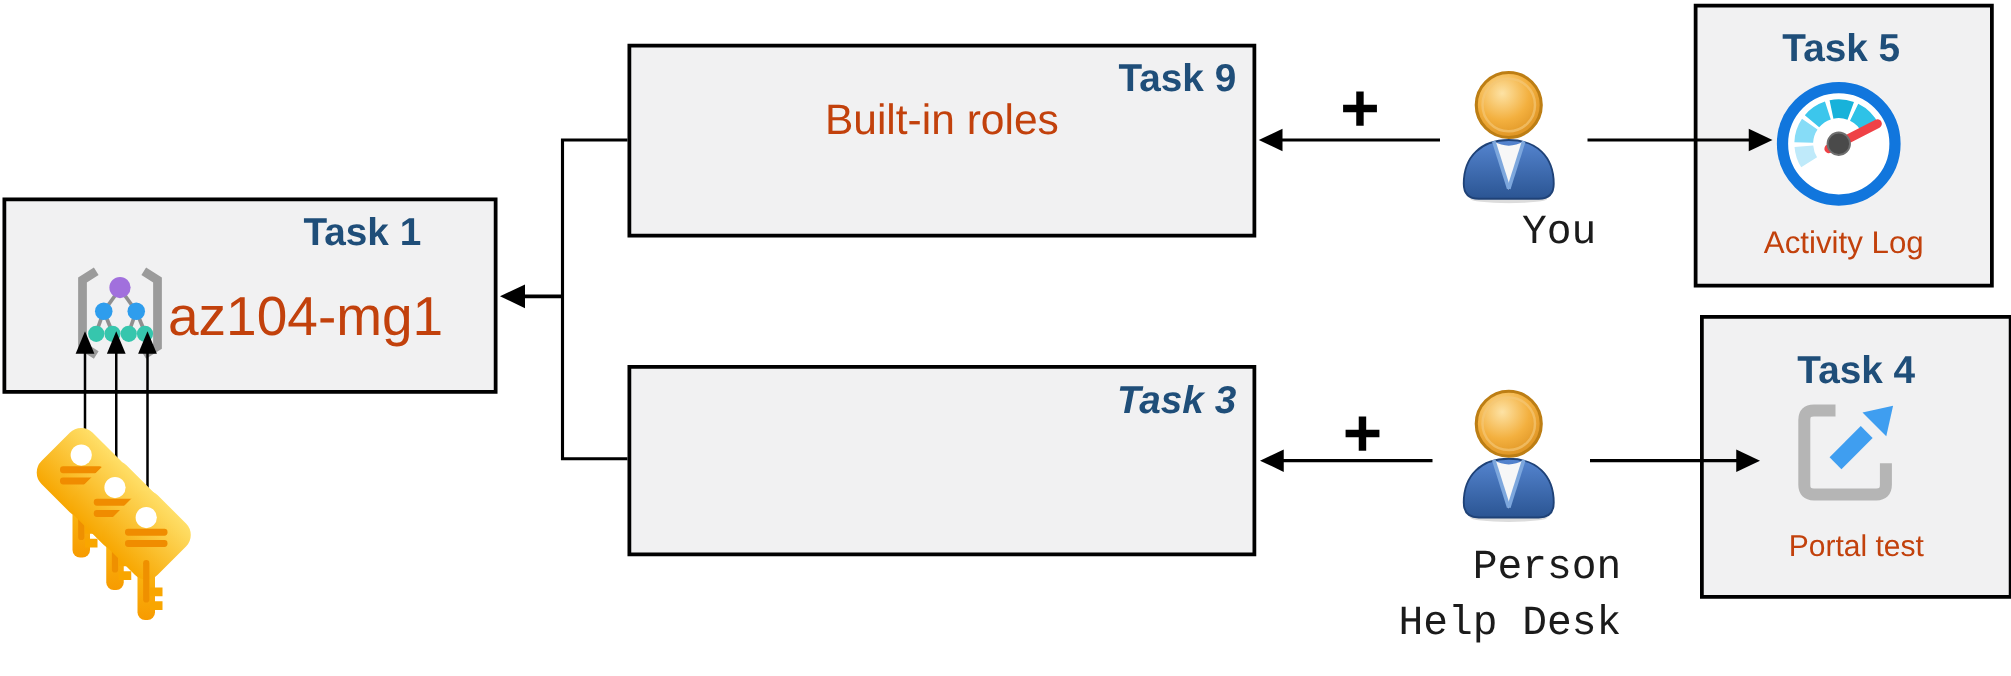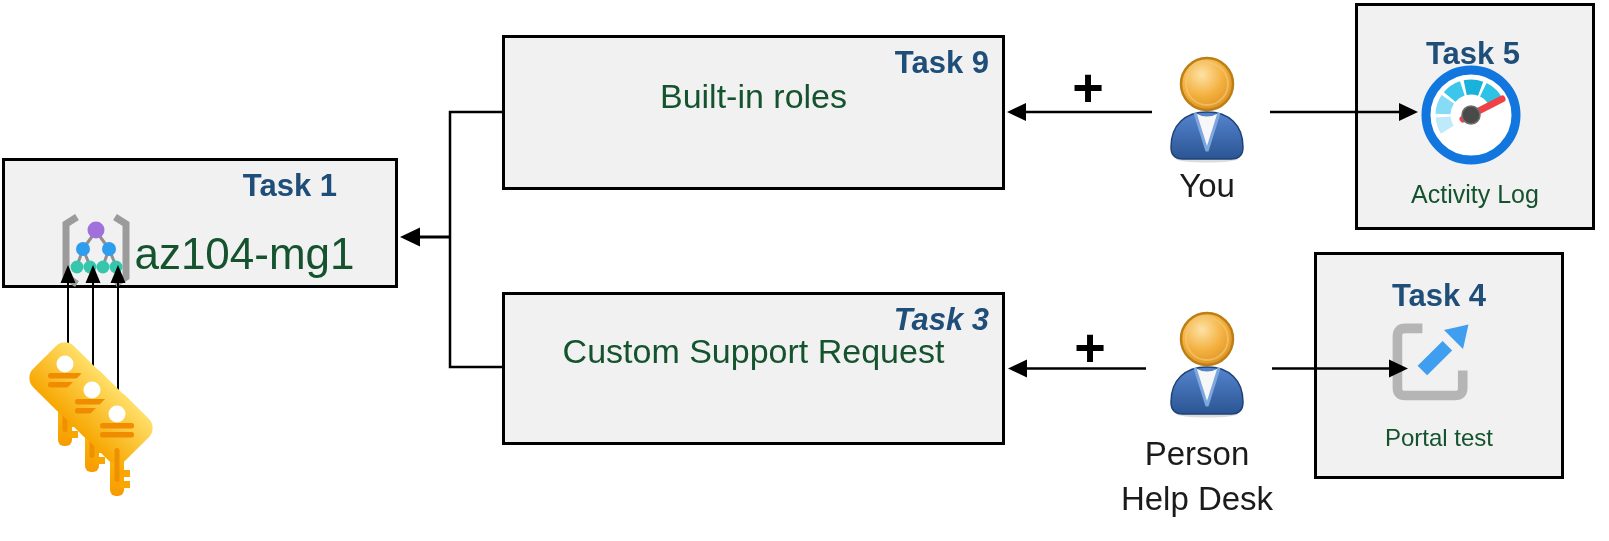--- a/index.html
+++ b/index.html
@@ -8,24 +8,24 @@
     font-family:"Liberation Sans",sans-serif;color:#1a1a1a;
   }
   .box{
     position:absolute;background:#f1f1f2;border:3px solid #000;box-sizing:border-box;z-index:1;
   }
   .badge{
     position:absolute;font-weight:700;font-size:31px;color:#1f4e79;white-space:nowrap;z-index:2;
   }
   .boxtext{
     position:absolute;left:0;right:0;text-align:center;font-size:34px;line-height:45px;
-    color:#14532d;z-index:2;white-space:nowrap;
+    color:#c2410c;z-index:2;white-space:nowrap;
   }
   .caption{
-    position:absolute;text-align:center;font-size:33px;line-height:45px;color:#1b1b1b;z-index:2;white-space:nowrap;
+    position:absolute;text-align:right;font-size:33px;line-height:45px;color:#1b1b1b;z-index:2;white-space:nowrap;font-family:Liberation Mono, monospace;
   }
   .plus{
     position:absolute;font-size:54px;font-weight:700;color:#000;line-height:60px;text-align:center;z-index:4;
   }
   .layer{position:absolute;left:0;top:0;z-index:5;pointer-events:none;}
   .sprite{position:absolute;z-index:6;}
   .inbox-icon{position:absolute;z-index:2;}
 </style>
 </head>
 <body>
@@ -57,21 +57,21 @@
         <rect x="3" y="53" width="10" height="7" fill="#f9a600"></rect>
         <rect x="-29" y="-29" width="58" height="58" rx="13" transform="rotate(45)" fill="url(#keyGrad)"></rect>
         <circle cx="0" cy="-14" r="8.5" fill="#ffffff"></circle>
         <rect x="-17" y="-5" width="34" height="5.5" rx="2.5" fill="#f08c00"></rect>
         <rect x="-17" y="4" width="34" height="5.5" rx="2.5" fill="#f08c00"></rect>
         <rect x="-2.5" y="20" width="5" height="34" rx="2.5" fill="#ef9000"></rect>
       </g>
     </defs>
   </svg>
 
-  <div class="box" style="left:2px;top:158px;width:396px;height:130px;">
+  <div class="box" style="left:2px;top:158px;width:396px;height:157px;">
     <span class="badge" style="top:7px;right:58px;">Task 1</span>
     <div class="boxtext" style="left:97px;right:8px;top:73px;font-size:44px;line-height:40px;">az104-mg1</div>
     <svg class="inbox-icon" style="left:51px;top:42px;" width="80" height="90" viewBox="0 0 80 90">
       <polyline points="21,14 10,21 10,74 21,81" fill="none" stroke="#9b9b9b" stroke-width="7"></polyline>
       <polyline points="59,14 70,21 70,74 59,81" fill="none" stroke="#9b9b9b" stroke-width="7"></polyline>
       <g stroke="#8f8f8f" stroke-width="3">
         <line x1="40" y1="28" x2="27" y2="46"></line>
           <line x1="40" y1="28" x2="53" y2="46"></line>
         <line x1="27" y1="46" x2="21" y2="63"></line>
           <line x1="27" y1="46" x2="34" y2="63"></line>
@@ -91,42 +91,41 @@
   <div class="box" style="left:502px;top:35px;width:503px;height:155px;">
     <span class="badge" style="top:7px;right:13px;">Task 9</span>
     <div class="boxtext" style="top:36px;">
       <div>Built-in roles</div>
     </div>
   </div>
 
   <div class="box" style="left:502px;top:292px;width:503px;height:153px;">
     <span class="badge" style="top:7px;right:13px;font-style:italic;">Task 3</span>
     <div class="boxtext" style="top:34px;">
-      <div>Custom Support Request</div>
     </div>
   </div>
 
   <div class="box" style="left:1355px;top:3px;width:240px;height:227px;">
-    <span class="badge" style="top:15px;left:0;right:4px;text-align:center;margin-top:15px;">Task 5</span>
+    <span class="badge" style="top:15px;left:0;right:4px;text-align:center;">Task 5</span>
     <div class="boxtext" style="top:166px;font-size:25px;">Activity Log</div>
     <svg class="inbox-icon" style="left:58px;top:54px;" width="110" height="110" viewBox="0 0 110 110">
       <circle cx="55" cy="55" r="45" fill="#ffffff" stroke="#1176dd" stroke-width="9"></circle>
       <g fill="none" stroke-width="15">
         <path d="M31.3,69.8 A28,28 0 0 1 27.1,57.0" stroke="#bfeafa"></path>
         <path d="M27.0,54.0 A28,28 0 0 1 31.8,39.3" stroke="#86dcf7"></path>
         <path d="M33.6,37.0 A28,28 0 0 1 46.3,28.4" stroke="#3cc6ec"></path>
         <path d="M49.2,27.6 A28,28 0 0 1 64.6,28.7" stroke="#18b2da"></path>
         <path d="M67.3,29.8 A28,28 0 0 1 80.2,42.7" stroke="#2ec2e7"></path>
       </g>
       <line x1="47" y1="59" x2="86" y2="39" stroke="#ef4146" stroke-width="7" stroke-linecap="round"></line>
       <circle cx="55" cy="55" r="9" fill="#4a4a4a" stroke="#6f6f6f" stroke-width="1.5"></circle>
     </svg>
   </div>
 
-  <div class="box" style="left:1314px;top:252px;width:250px;height:227px;">
+  <div class="box" style="left:1360px;top:252px;width:250px;height:227px;">
     <span class="badge" style="top:23px;left:0;right:0;text-align:center;">Task 4</span>
     <div class="boxtext" style="top:160px;font-size:24px;">Portal test</div>
     <svg class="inbox-icon" style="left:67px;top:58px;" width="96" height="96" viewBox="0 0 100 100">
       <path d="M 40 16 H 22 Q 14 16 14 24 V 78 Q 14 86 22 86 H 74 Q 82 86 82 78 V 60" fill="none" stroke="#b5b5b5" stroke-width="10"></path>
       <line x1="40" y1="60" x2="66" y2="34" stroke="#3f9ef0" stroke-width="14"></line>
       <polygon points="88,12 62.5,17.7 82.3,37.5" fill="#3f9ef0"></polygon>
     </svg>
   </div>
 
   <svg class="layer" width="1609" height="541" viewBox="0 0 1609 541">

